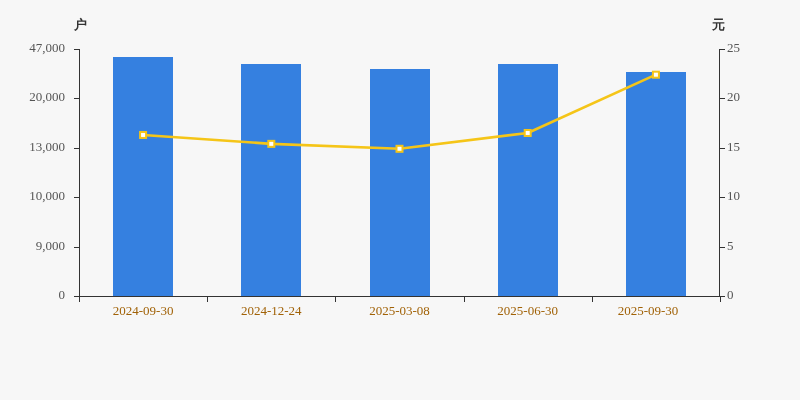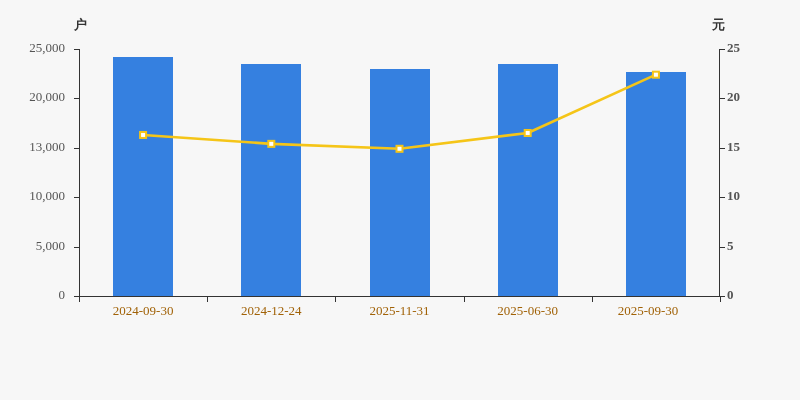--- a/index.html
+++ b/index.html
@@ -33,21 +33,21 @@
   .xtick-mark{position:absolute;background:#333333;width:1px;height:5px;top:297px;}
 
   .ylabel{
     position:absolute;
     font-family:"Liberation Serif", serif;
     font-size:13px;
     color:#555555;
     white-space:nowrap;
   }
   .ylabel.left{right:735px;text-align:right;}
-  .ylabel.right{left:727px;text-align:left;font-weight:bold;}
+  .ylabel.right{left:727px;text-align:left;}
 
   .xlabel{
     position:absolute;
     top:303px;
     font-family:"Liberation Serif", serif;
     font-size:13px;
     color:#a16207;
     white-space:nowrap;
     text-align:center;
     transform:translateX(-50%);
@@ -66,29 +66,29 @@
   <div class="axis-unit" id="unit-right">元</div>
 
   <div class="axis-line" id="y-axis-left"></div>
   <div class="axis-line" id="y-axis-right"></div>
   <div class="axis-line" id="x-axis"></div>
 
   <div id="left-ticks">
       <div class="tick-mark left" style="top: 296px;"></div>
       <div class="ylabel left" style="top: 287px;">0</div>
       <div class="tick-mark left" style="top: 246.6px;"></div>
-      <div class="ylabel left" style="top: 237.6px;">5,000</div>
+      <div class="ylabel left" style="top: 237.6px;">9,000</div>
       <div class="tick-mark left" style="top: 197.2px;"></div>
       <div class="ylabel left" style="top: 188.2px;">10,000</div>
       <div class="tick-mark left" style="top: 147.8px;"></div>
       <div class="ylabel left" style="top: 138.8px;">13,000</div>
       <div class="tick-mark left" style="top: 98.4px;"></div>
       <div class="ylabel left" style="top: 89.4px;">20,000</div>
       <div class="tick-mark left" style="top: 49px;"></div>
-      <div class="ylabel left" style="top: 40px;">25,000</div>
+      <div class="ylabel left" style="top: 40px;">47,000</div>
     </div>
   <div id="right-ticks">
       <div class="tick-mark right" style="top: 296px;"></div>
       <div class="ylabel right" style="top: 287px;">0</div>
       <div class="tick-mark right" style="top: 246.6px;"></div>
       <div class="ylabel right" style="top: 237.6px;">5</div>
       <div class="tick-mark right" style="top: 197.2px;"></div>
       <div class="ylabel right" style="top: 188.2px;">10</div>
       <div class="tick-mark right" style="top: 147.8px;"></div>
       <div class="ylabel right" style="top: 138.8px;">15</div>
@@ -99,21 +99,21 @@
     </div>
   <div id="x-ticks">
       <div class="xtick-mark" style="left: 79px;"></div>
       <div class="xtick-mark" style="left: 207.2px;"></div>
       <div class="xtick-mark" style="left: 335.4px;"></div>
       <div class="xtick-mark" style="left: 463.6px;"></div>
       <div class="xtick-mark" style="left: 591.8px;"></div>
       <div class="xtick-mark" style="left: 720px;"></div>
       <div class="xlabel" style="left: 143.1px;">2024-09-30</div>
       <div class="xlabel" style="left: 271.3px;">2024-12-24</div>
-      <div class="xlabel" style="left: 399.5px;">2025-11-31</div>
+      <div class="xlabel" style="left: 399.5px;">2025-03-08</div>
       <div class="xlabel" style="left: 527.7px;">2025-06-30</div>
       <div class="xlabel" style="left: 648px;">2025-09-30</div>
     </div>
   <div id="bars-layer">
       <div class="bar" style="left: 113.1px; top: 57.398px; width: 60px; height: 238.602px; background: rgb(53, 128, 224);"></div>
       <div class="bar" style="left: 241.3px; top: 64.314px; width: 60px; height: 231.686px; background: rgb(53, 128, 224);"></div>
       <div class="bar" style="left: 369.5px; top: 69.254px; width: 60px; height: 226.746px; background: rgb(53, 128, 224);"></div>
       <div class="bar" style="left: 497.7px; top: 64.314px; width: 60px; height: 231.686px; background: rgb(53, 128, 224);"></div>
       <div class="bar" style="left: 625.9px; top: 72.218px; width: 60px; height: 223.782px; background: rgb(53, 128, 224);"></div>
     </div>

